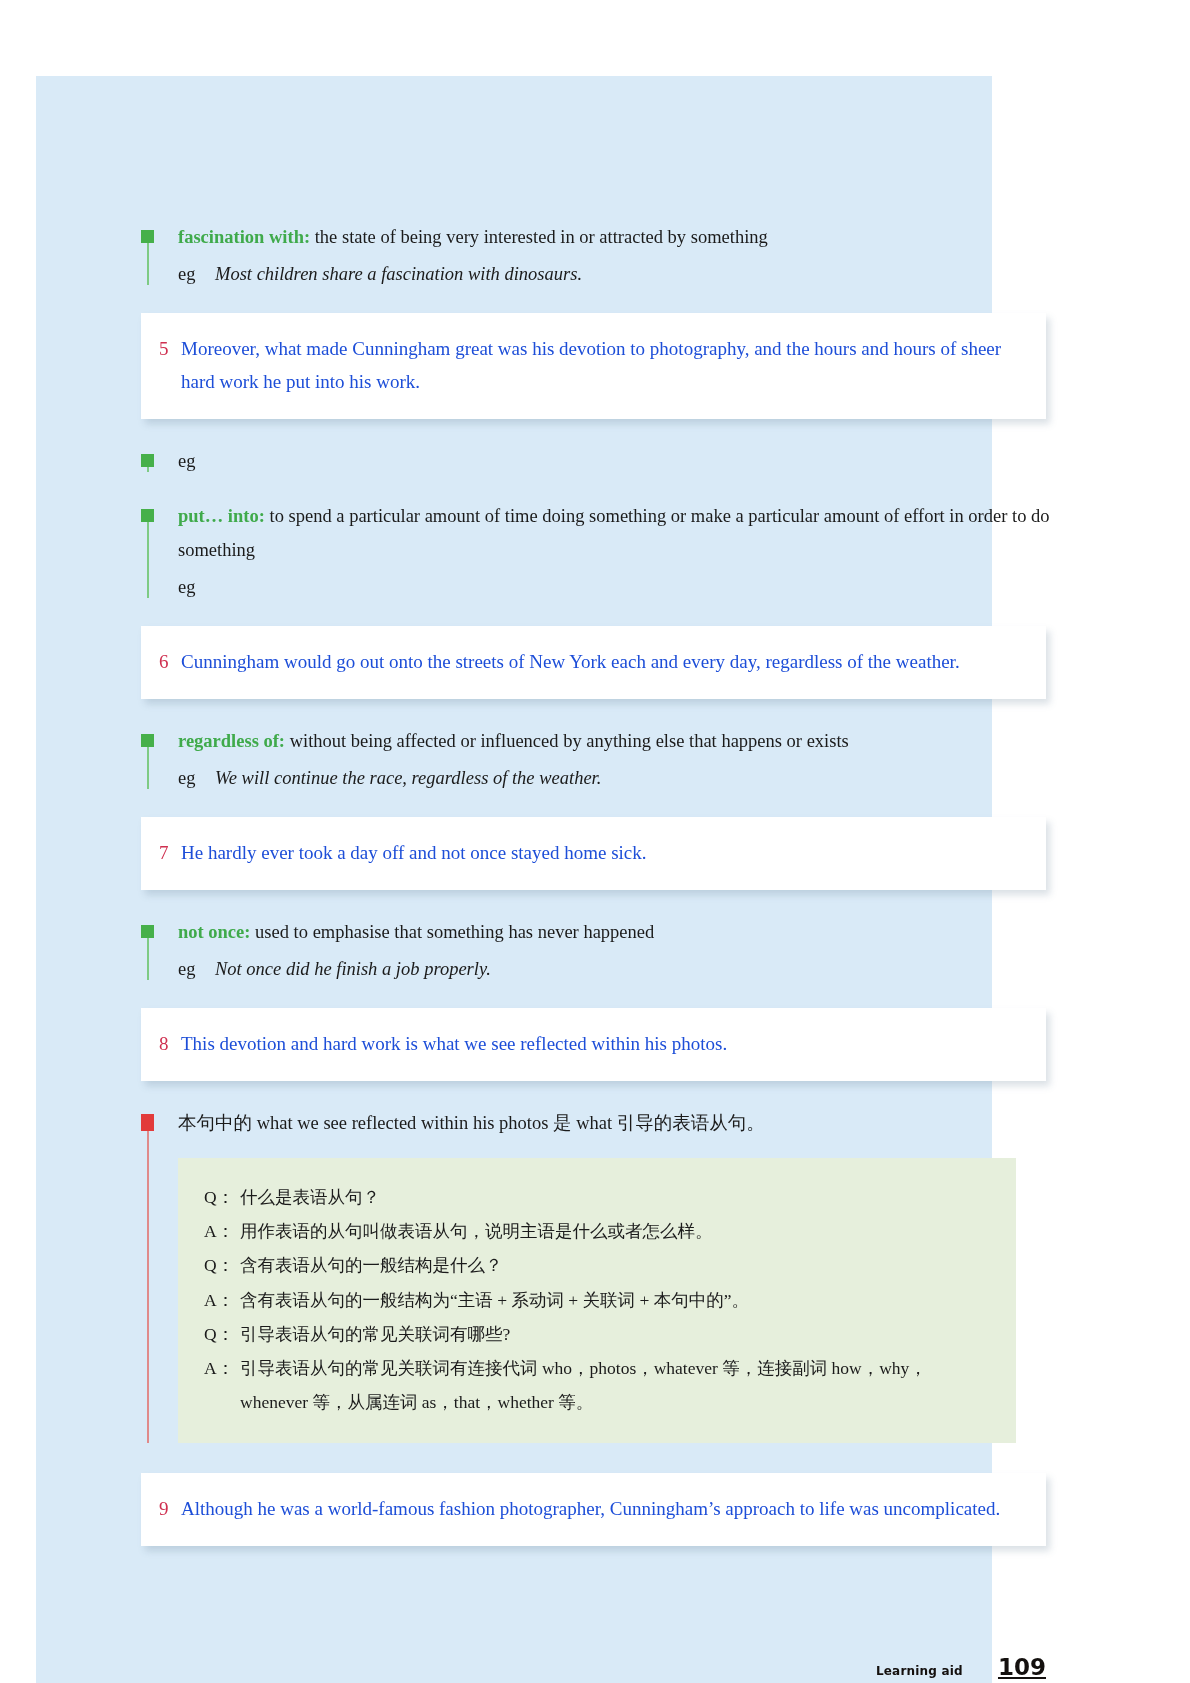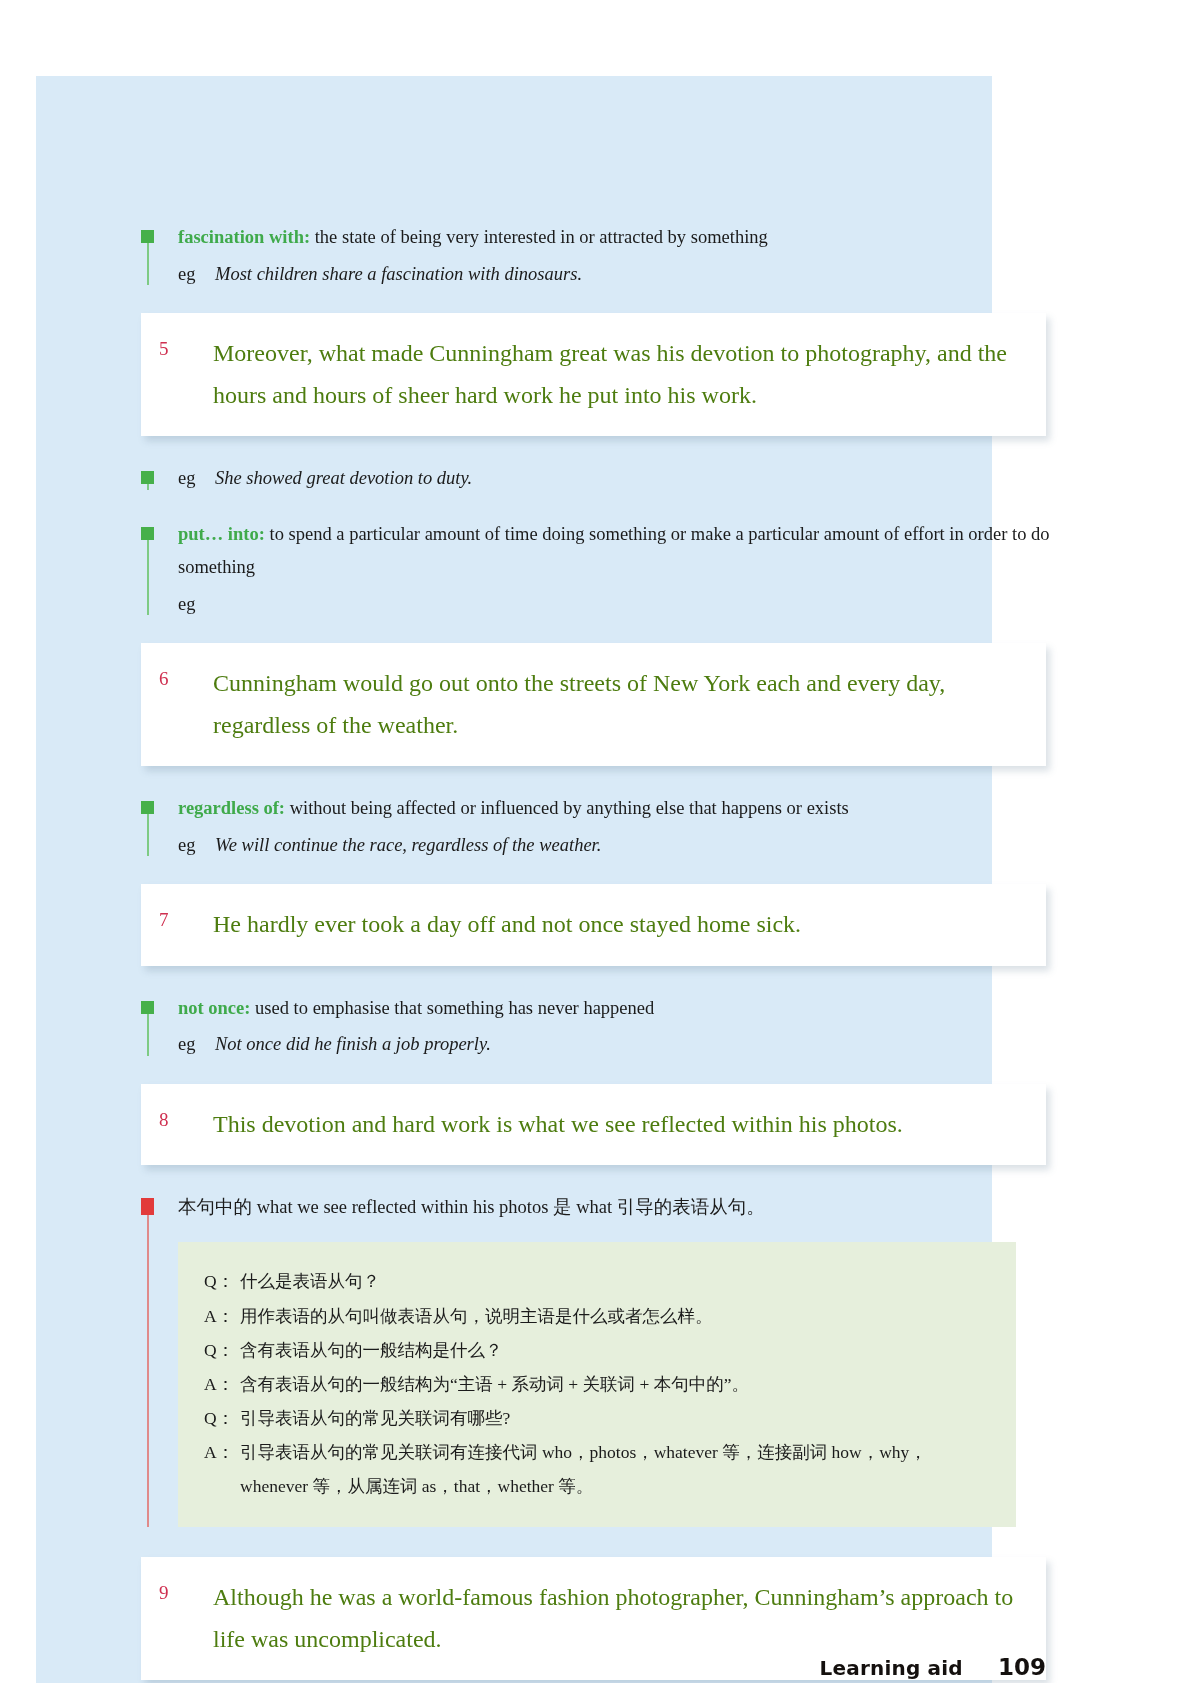--- a/index.html
+++ b/index.html
@@ -93,25 +93,24 @@
     align-items: flex-start;
   }
   .sent-card .num {
     color: #cf3050;
     font-size: 19px;
     line-height: 1.72;
     flex: 0 0 22px;
     text-align: left;
   }
   .sent-card .txt {
-    color: #4d7c0f;
-    font-size: 24px;
+    color: #1d4ed8;
+    font-size: 19px;
     line-height: 1.72;
     flex: 1;
-    margin-left: 32px;
   }
 
   
   .note {
     position: relative;
     padding-left: 37px;
     margin-bottom: 17px;
   }
   .note .marker {
     position: absolute;
@@ -163,30 +162,31 @@
     width: 1190px;
     text-align: right;
     padding-right: 180px;
     box-sizing: border-box;
     font-family: "DejaVu Sans", "Liberation Sans", sans-serif;
   }
   #footer .f-inner {
     display: inline-block;
   }
   #footer .label {
-    font-size: 20px;
+    font-size: 12px;
     font-weight: bold;
     color: #14100e;
     letter-spacing: 0.2px;
   }
   #footer .pagenum {
     font-size: 23px;
     font-weight: bold;
     color: #14100e;
     margin-left: 30px;
+    text-decoration: underline;
   }
 </style>
 </head>
 <body>
 
 <div id="page">
   <div id="content">
 
     <div class="vocab">
       <span class="marker"></span>
@@ -205,21 +205,20 @@
         <span class="num">5</span>
         <span class="txt">Moreover, what made Cunningham great was his devotion to photography, and the hours and hours of sheer hard work he put into his work.</span>
       </div>
     </div>
 
     <div class="vocab">
       <span class="marker"></span>
       <span class="rule"></span>
       <div class="eg">
         <span class="eg-label">eg</span>
-        <span class="eg-text">She showed great devotion to duty.</span>
       </div>
     </div>
 
     <div class="vocab">
       <span class="marker"></span>
       <span class="rule"></span>
       <div class="def">
         <span class="term">put… into:</span><span> to spend a particular amount of time doing something or make a particular amount of effort in order to do something</span>
       </div>
       <div class="eg">

